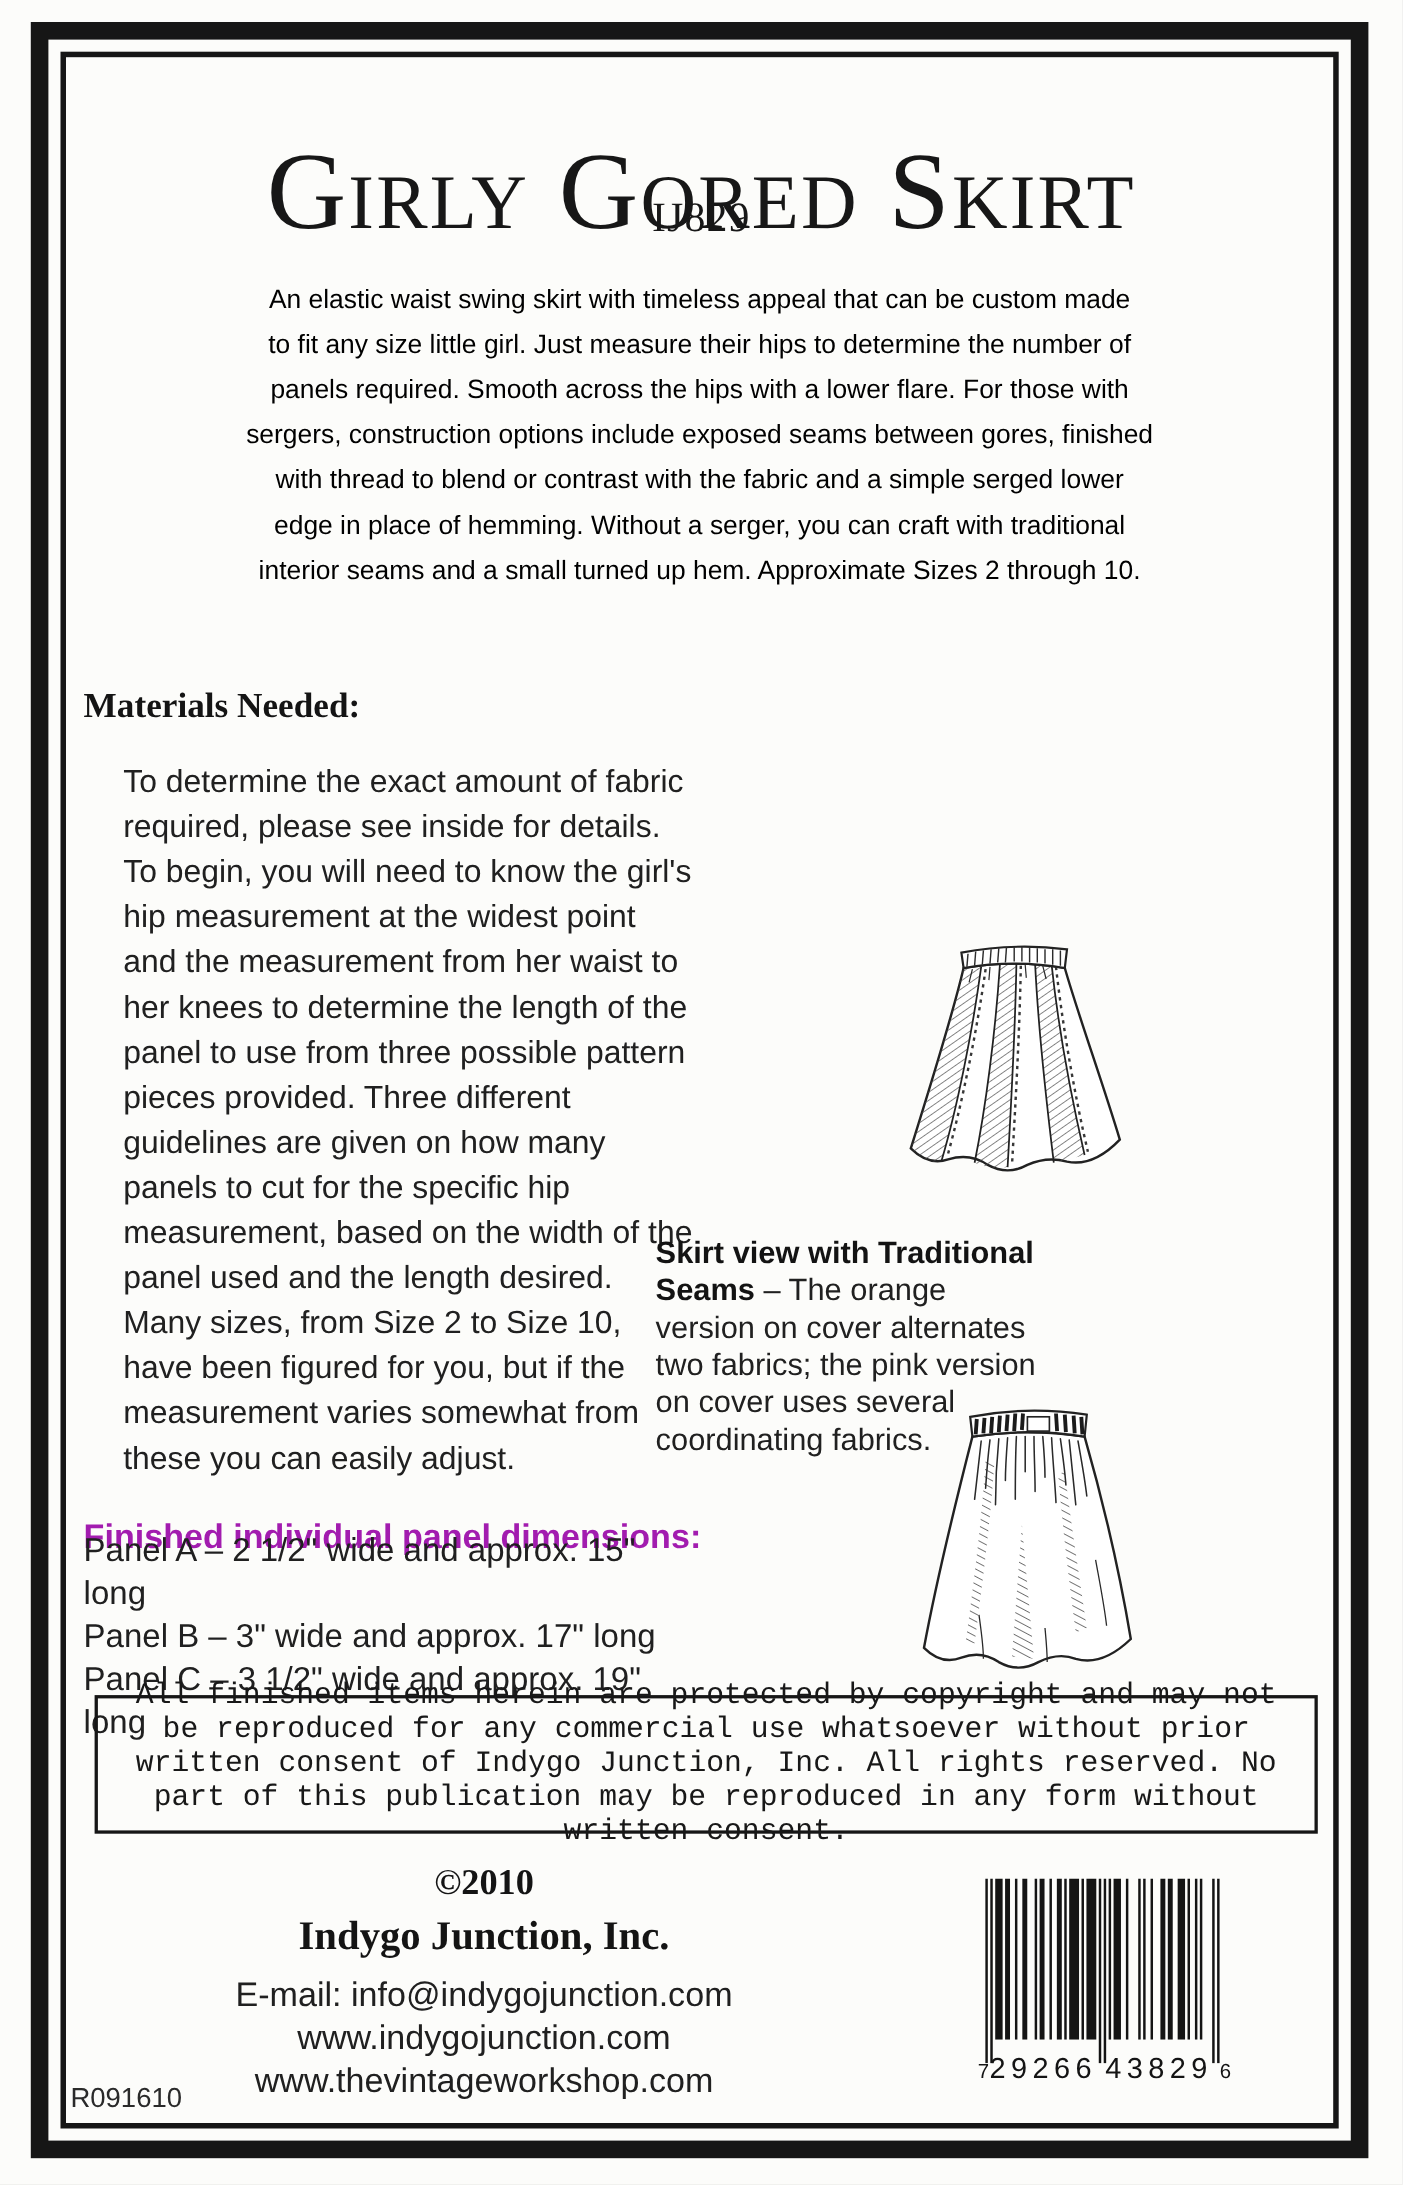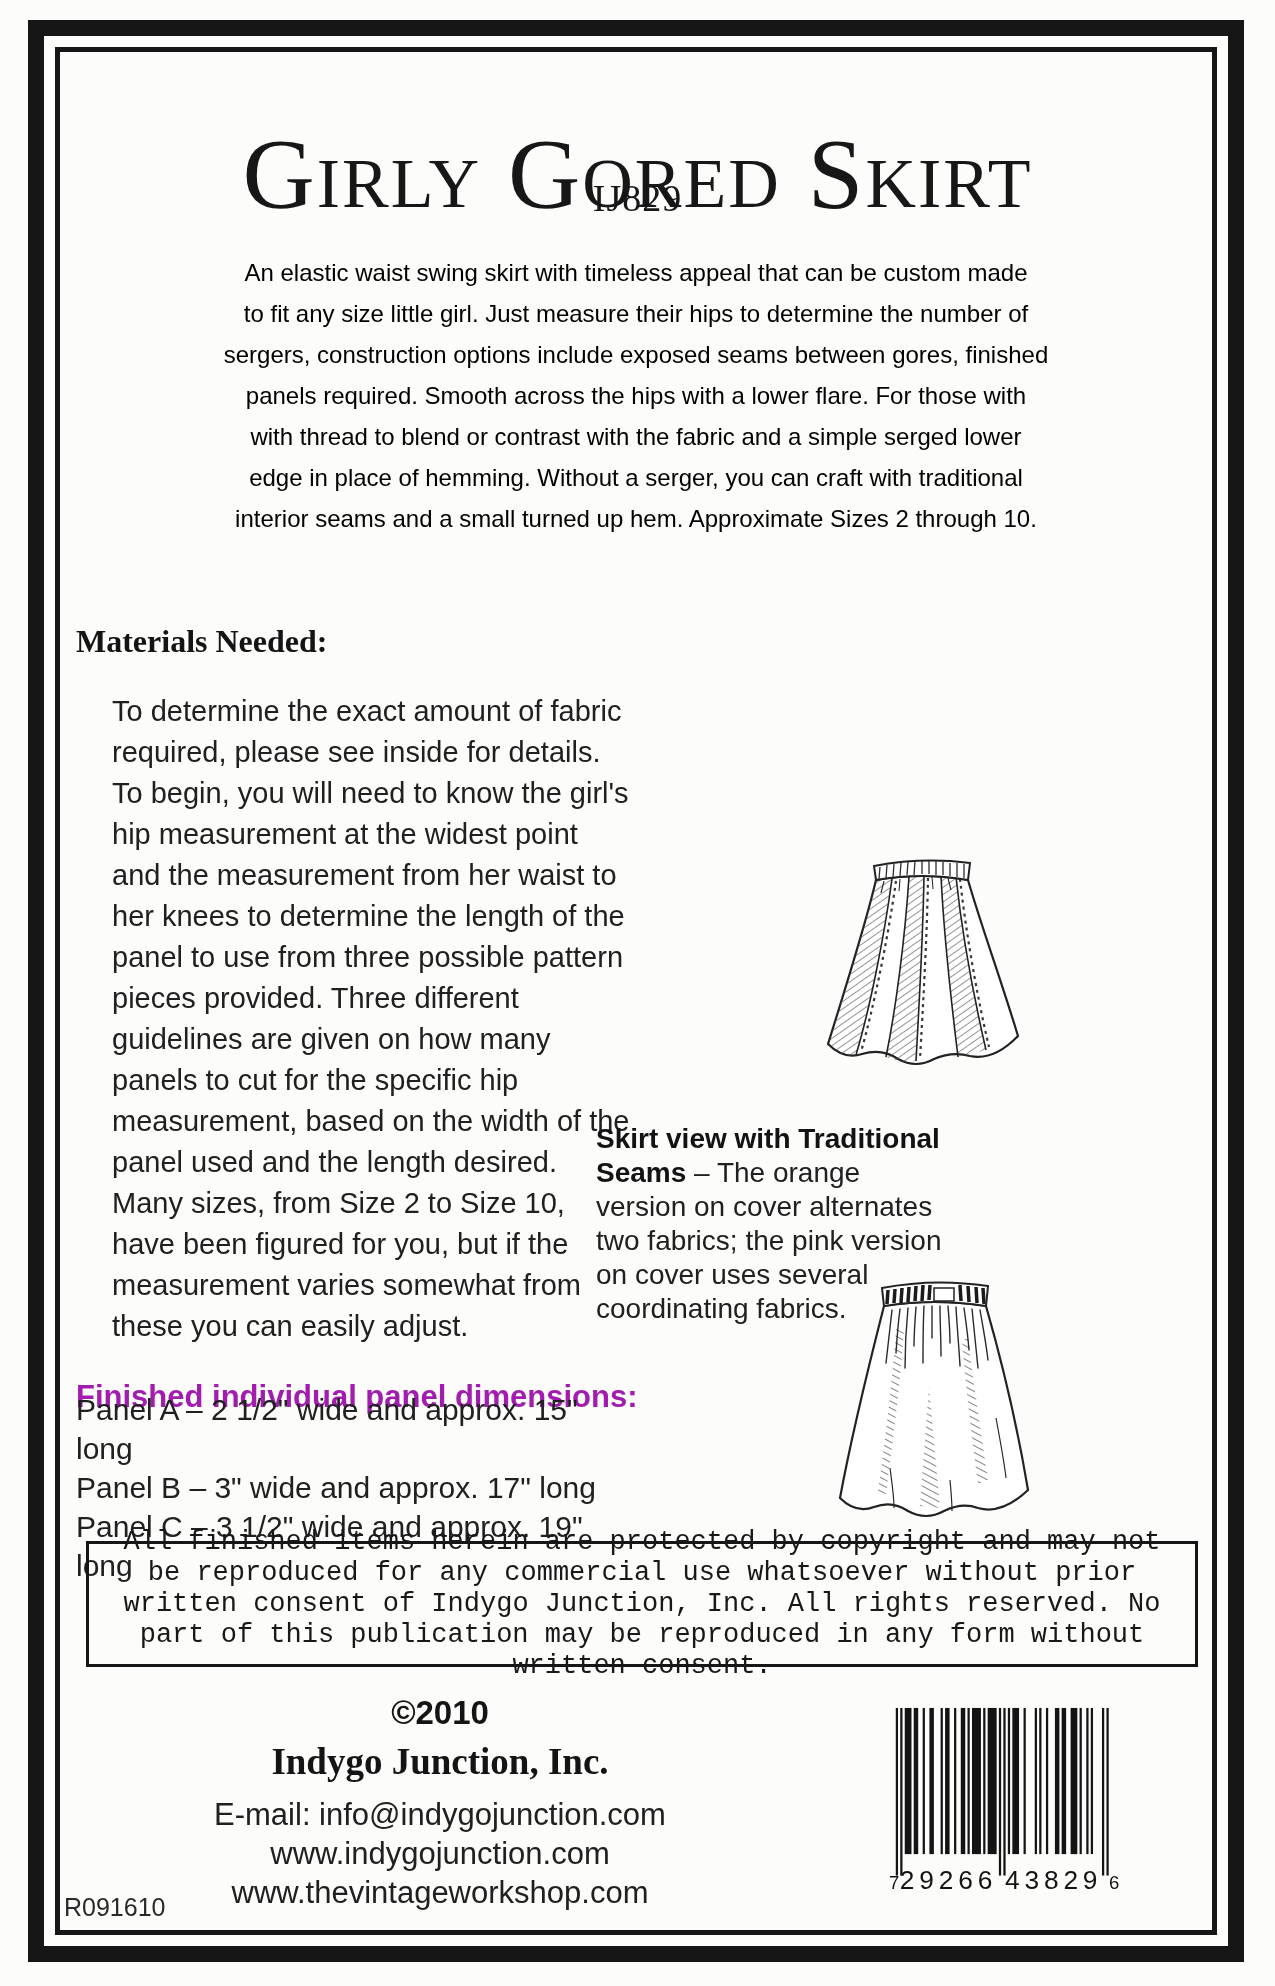--- a/index.html
+++ b/index.html
@@ -62,21 +62,21 @@
   }
   .copyright-box p{
     margin:0; padding:0 30px; text-align:center;
     font-family:Liberation Mono, monospace; font-size:27px; line-height:31px;
     color:#181818;
   }
   .footer-block{
     left:105px; top:1694px; width:670px; text-align:center;
   }
   .f-year{
-    font-family:Liberation Sans, sans-serif; font-weight:bold; font-size:33px;
+    font-family:Liberation Serif, serif; font-weight:bold; font-size:33px;
     margin-bottom:8px; color:#141414;
   }
   .f-company{
     font-family:"Liberation Serif", serif; font-weight:bold; font-size:37px;
     margin-bottom:12px; color:#141414;
   }
   .f-line{font-size:31px; line-height:39px; color:#202020;}
   .barcode{left:884px; top:1706px;}
   .ref-code{left:64px; top:1893px; font-size:25px; color:#2a2a2a;}
 </style>
@@ -87,22 +87,22 @@
 
   <div class="border-outer"></div>
   <div class="border-inner"></div>
 
   <h1 class="abs title">Girly Gored Skirt</h1>
   <div class="abs pattern-number">IJ829</div>
 
   <div class="abs intro">
     <div>An elastic waist swing skirt with timeless appeal that can be custom made</div>
     <div>to fit any size little girl. Just measure their hips to determine the number of</div>
+    <div>panels required. Smooth across the hips with a lower flare. For those with</div>
     <div>sergers, construction options include exposed seams between gores, finished</div>
-    <div>panels required. Smooth across the hips with a lower flare. For those with</div>
     <div>with thread to blend or contrast with the fabric and a simple serged lower</div>
     <div>edge in place of hemming. Without a serger, you can craft with traditional</div>
     <div>interior seams and a small turned up hem. Approximate Sizes 2 through 10.</div>
   </div>
 
   <h2 class="abs materials-heading">Materials Needed:</h2>
   <p class="abs materials-body">To determine the exact amount of fabric required, please see inside for details. To begin, you will need to know the girl's hip measurement at the widest point and the measurement from her waist to her knees to determine the length of the panel to use from three possible pattern pieces provided. Three different guidelines are given on how many panels to cut for the specific hip measurement, based on the width of the panel used and the length desired. Many sizes, from Size 2 to Size 10, have been figured for you, but if the measurement varies somewhat from these you can easily adjust.</p>
 
   <h3 class="abs panel-heading">Finished individual panel dimensions:</h3>
   <div class="abs panel-lines">

